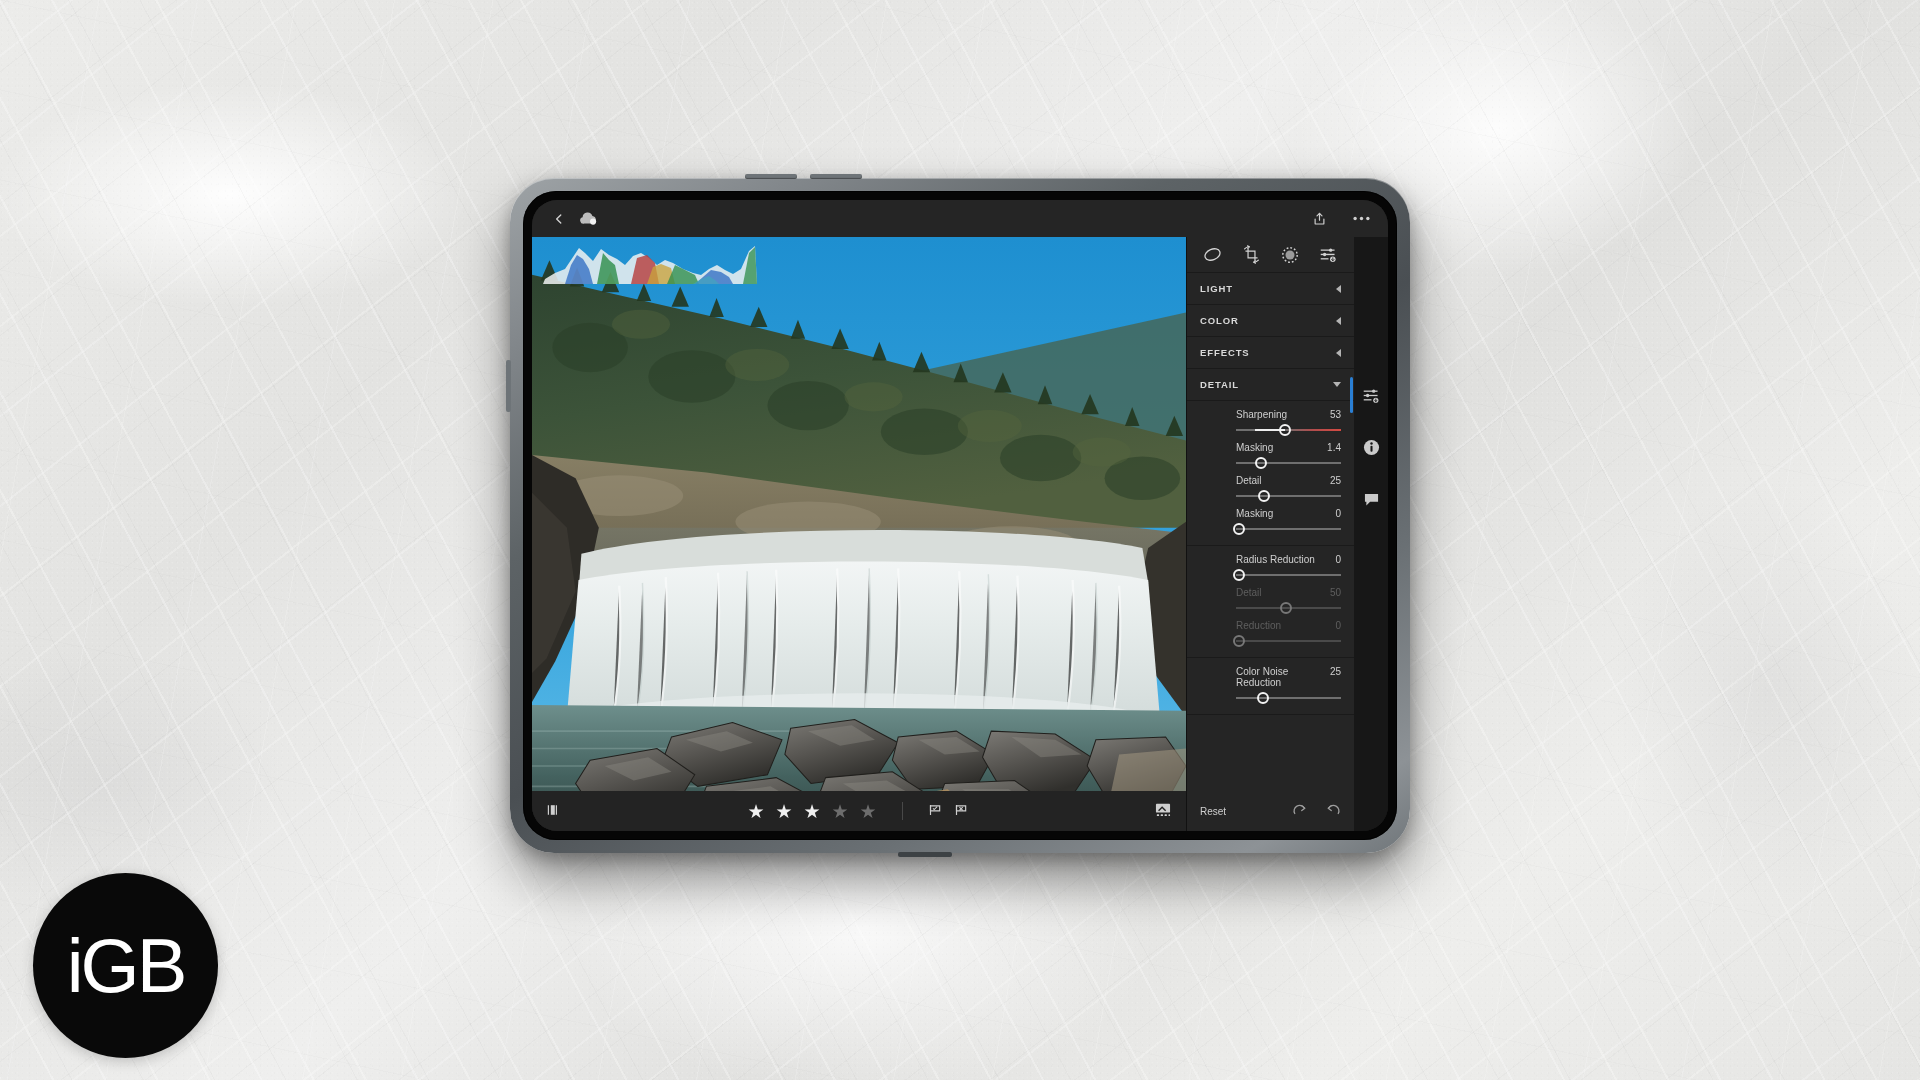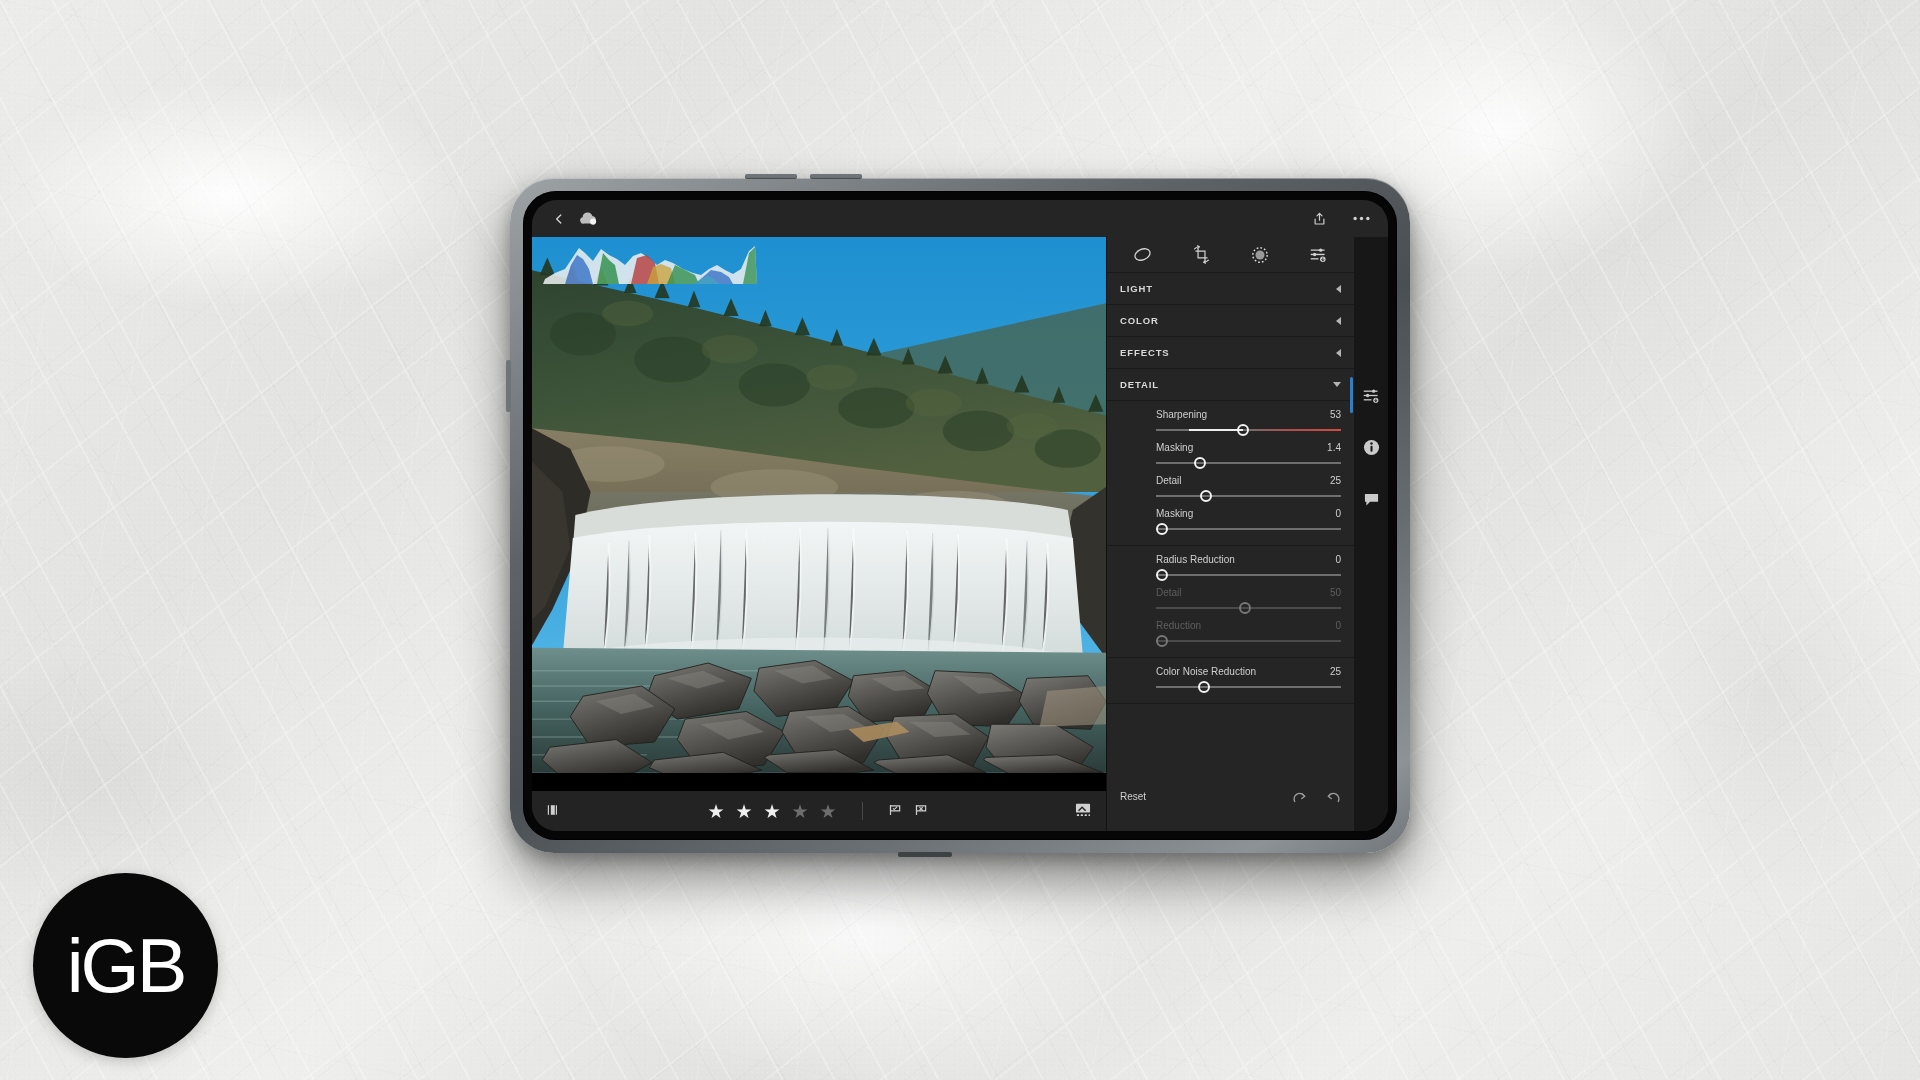--- a/index.html
+++ b/index.html
@@ -81,21 +81,21 @@
   #histogram{ position:absolute; left:11px; top:2px; width:214px; height:45px; opacity:.92;}
   #filmstrip-bar{ height:40px; background:#232323; display:flex; align-items:center;
                   padding:0 14px; flex-shrink:0;}
   .stars{ display:flex; gap:11px; margin:0 auto; align-items:center;}
   .star{ font-size:19px; line-height:1; }
   .star.on{ color:#f0f0f0;} .star.off{ color:#6d6d6d;}
   .divider-v{ width:1px; height:18px; background:#484848; margin:0 14px;}
   .flag{ color:#c9c9c9; font-size:14px;}
 
   
-  #panel{ width:248px; background:#252525; display:flex; flex-direction:column; flex-shrink:0;
+  #panel{ width:168px; background:#252525; display:flex; flex-direction:column; flex-shrink:0;
           border-left:1px solid #111;}
   #panel-tools{ height:36px; display:flex; align-items:center; justify-content:space-around;
                 padding:0 6px; flex-shrink:0; border-bottom:1px solid #1a1a1a;}
   .ptool{ width:26px;height:26px;display:flex;align-items:center;justify-content:center;color:#d2d2d2;}
   #panel-scroll{ flex:1; overflow:hidden; }
   .sec-head{ height:32px; display:flex; align-items:center; justify-content:space-between;
              padding:0 13px; border-bottom:1px solid #1a1a1a; }
   .sec-head .lbl{ font-size:9.5px; letter-spacing:.9px; color:#d9d9d9; font-weight:bold;}
   .tri{ width:0;height:0;}
   .tri.left{ border-top:4.5px solid transparent; border-bottom:4.5px solid transparent;
@@ -112,21 +112,21 @@
   .track{ position:relative; height:14px; margin-top:3px;}
   .track .line{ position:absolute; top:6px; left:0; right:0; height:1.5px; background:#6f6f6f;}
   .track .fill-red{ position:absolute; top:6px; height:1.5px;
       background:linear-gradient(90deg,#6f6f6f 0%,#b14d4d 48%,#d34a42 100%); }
   .track .fill-w{ position:absolute; top:6px; height:1.5px; background:#efefef;}
   .knob{ position:absolute; top:1px; width:12px; height:12px; border-radius:50%;
          border:2px solid #f2f2f2; background:transparent; transform:translateX(-6px);}
   .knob.dimk{ border-color:#777;}
   .sl.dim .track .line{ background:#4a4a4a;}
 
-  #panel-footer{ height:40px; display:flex; padding:0 13px; flex-shrink:0;
+  #panel-footer{ height:40px; display:flex; align-items:center; padding:0 13px; flex-shrink:0;
                  background:#252525;}
   #panel-footer .spacer{flex:1;}
   .pf-icon{ color:#9d9d9d; font-size:15px; margin-left:17px;}
 
   
   #rail{ width:34px; background:#171717; display:flex; flex-direction:column;
          align-items:center; padding-top:146px; gap:28px; flex-shrink:0;}
   .rail-item{ position:relative; width:24px; height:24px; display:flex;
               align-items:center; justify-content:center; color:#cacaca;}
   .rail-item.active::before{ content:""; position:absolute; left:-9px; top:-6px;

